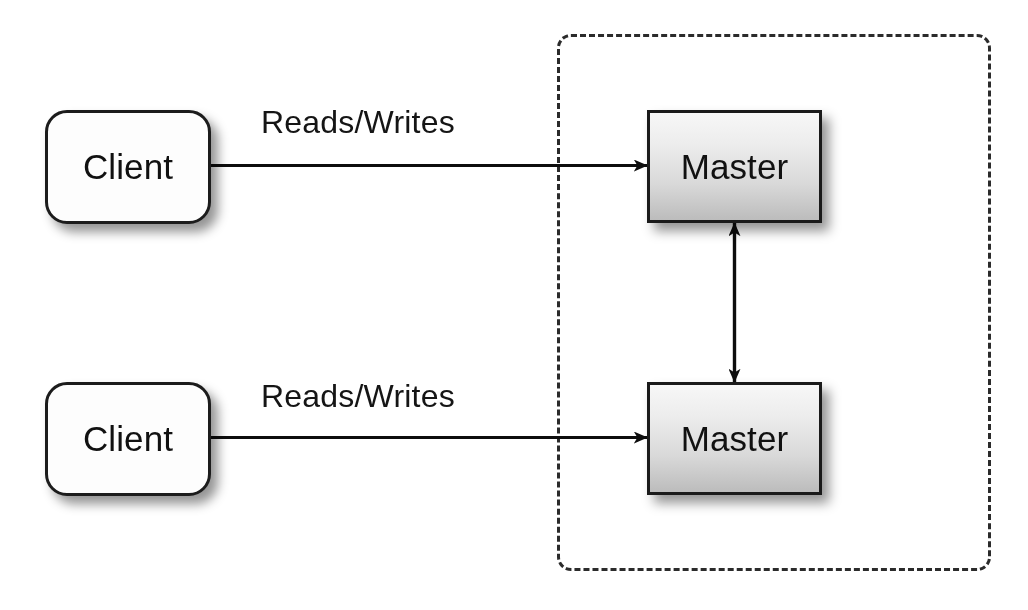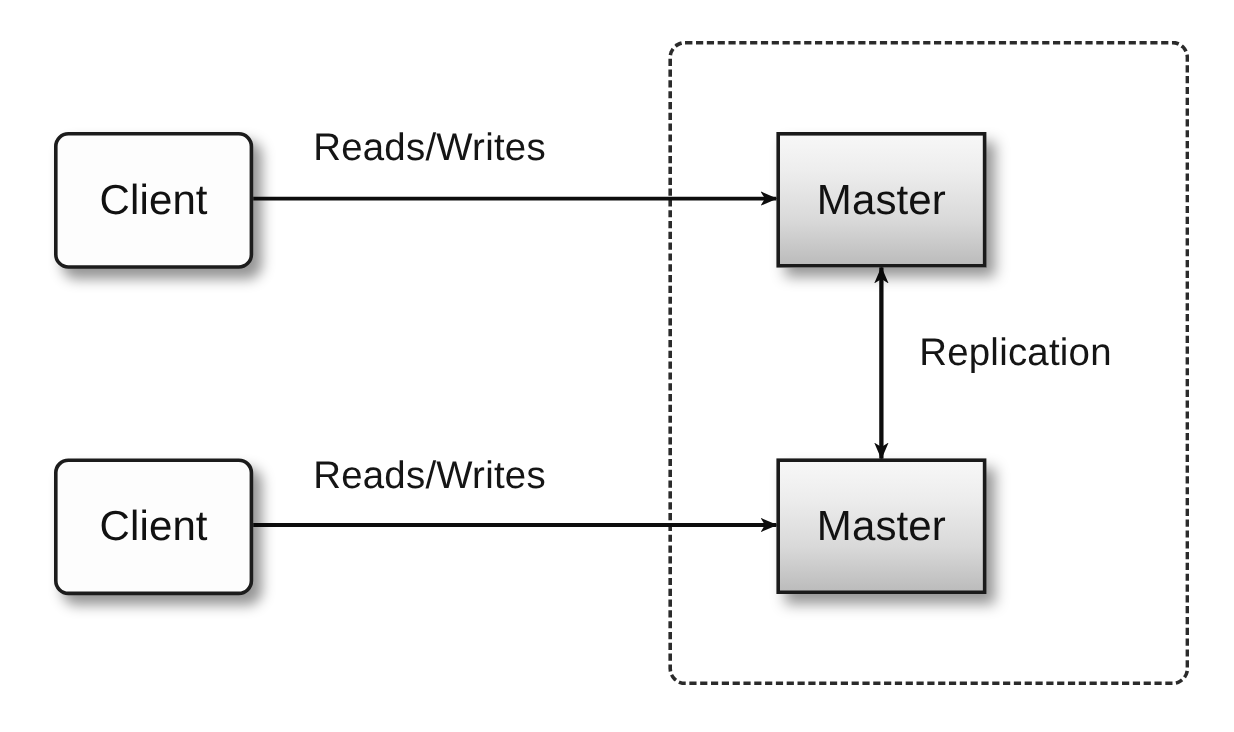--- a/index.html
+++ b/index.html
@@ -28,21 +28,21 @@
     box-sizing: border-box;
     background: transparent;
   }
 
   
   .client-node {
     position: absolute;
     width: 166px;
     height: 114px;
     border: 3px solid #1c1c1c;
-    border-radius: 12px;
+    border-radius: 22px;
     background: #fdfdfd;
     box-sizing: border-box;
     display: flex;
     align-items: center;
     justify-content: center;
     box-shadow: 7px 8px 11px rgba(0,0,0,0.42);
   }
   .client-node .node-label {
     font-size: 35px;
     color: #111111;
@@ -143,15 +143,14 @@
   </div>
 
   <div id="master-bottom" class="master-node">
     <span class="node-label">Master</span>
   </div>
 
   <div id="label-rw-top" class="edge-label">Reads/Writes</div>
 
   <div id="label-rw-bottom" class="edge-label">Reads/Writes</div>
 
-  <div id="label-replication" class="edge-label">Replication</div>
 
 </div>
 
 </body></html>

